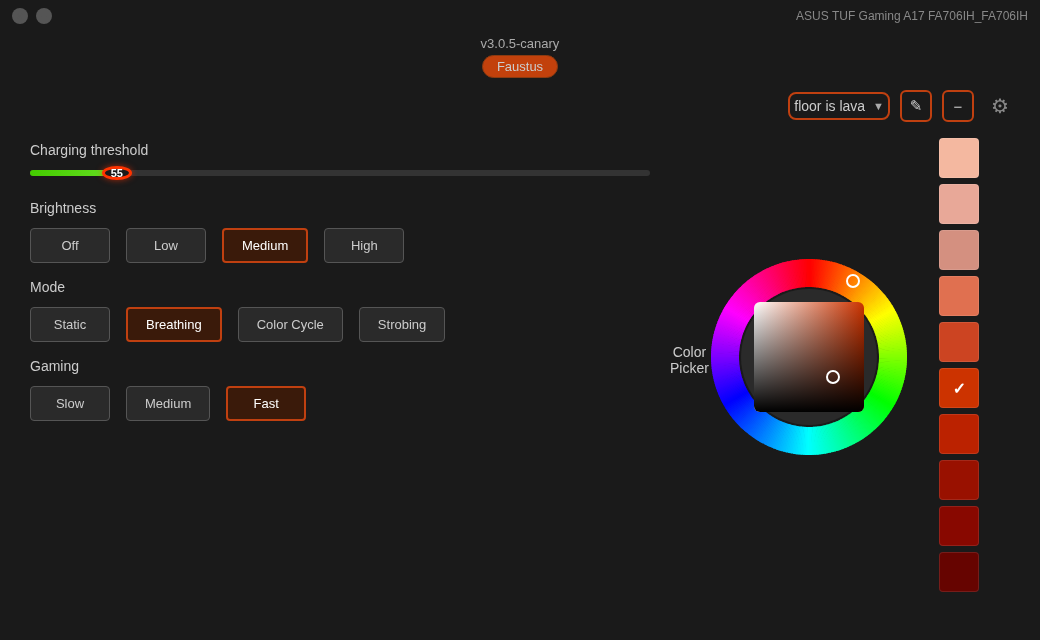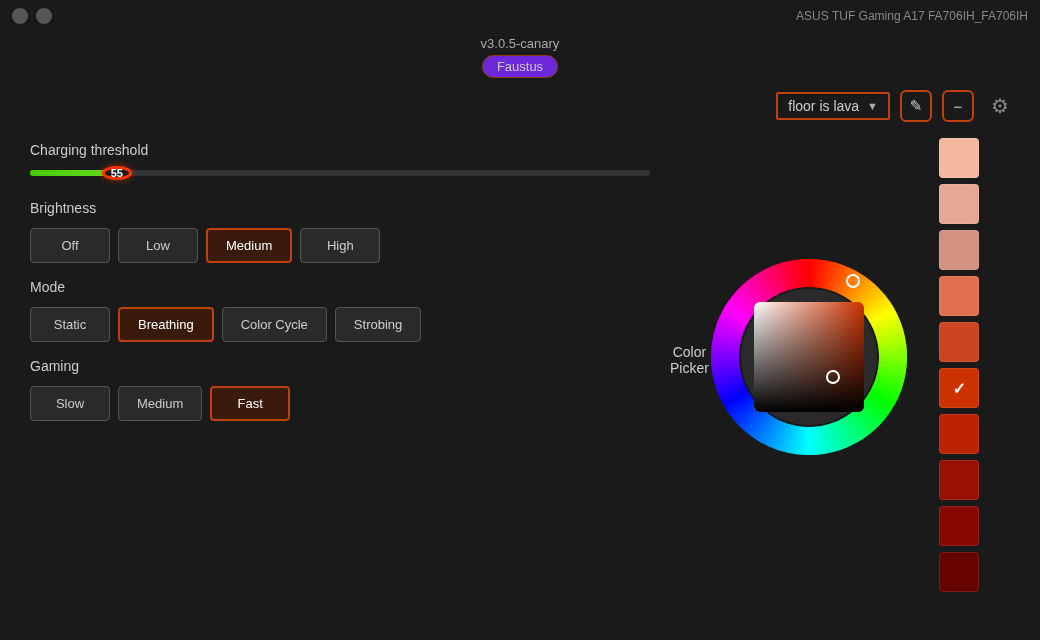--- a/index.html
+++ b/index.html
@@ -55,21 +55,21 @@
       color: #e8541a;
       letter-spacing: 2px;
     }
     .app-version {
       font-size: 13px;
       color: #aaa;
       margin-bottom: 4px;
     }
     .profile-badge {
       display: inline-block;
-      background: #6d28d9;
+      background: #c2410c;
       border: 1px solid #8b3a10;
       border-radius: 12px;
       padding: 3px 14px;
       font-size: 13px;
       color: #ccc;
       margin-bottom: 4px;
     }
 
     
     .toolbar-row {
@@ -77,22 +77,22 @@
       justify-content: flex-end;
       align-items: center;
       padding: 6px 24px;
       gap: 10px;
     }
     .profile-dropdown {
       display: flex;
       align-items: center;
       background: transparent;
       border: 2px solid #c04010;
-      border-radius: 2px;
-      padding: 4px 10px;
+      border-radius: 8px;
+      padding: 4px 4px;
       color: #ccc;
       font-size: 14px;
       gap: 8px;
       cursor: pointer;
     }
     .profile-dropdown .chevron { color: #aaa; font-size: 11px; }
     .toolbar-icon-btn {
       background: transparent;
       border: 2px solid #c04010;
       border-radius: 6px;
@@ -187,21 +187,21 @@
       pointer-events: none;
       box-shadow: 0 0 6px rgba(255,50,0,0.6);
     }
 
     
     .control-section {
       margin-bottom: 16px;
     }
     .button-group {
       display: flex;
-      gap: 8px;
+      gap: 16px;
       flex-wrap: wrap;
     }
     .mode-btn {
       background: #2a2a2a;
       border: 1px solid #555;
       border-radius: 4px;
       color: #ccc;
       padding: 8px 18px;
       font-size: 13px;
       cursor: pointer;

